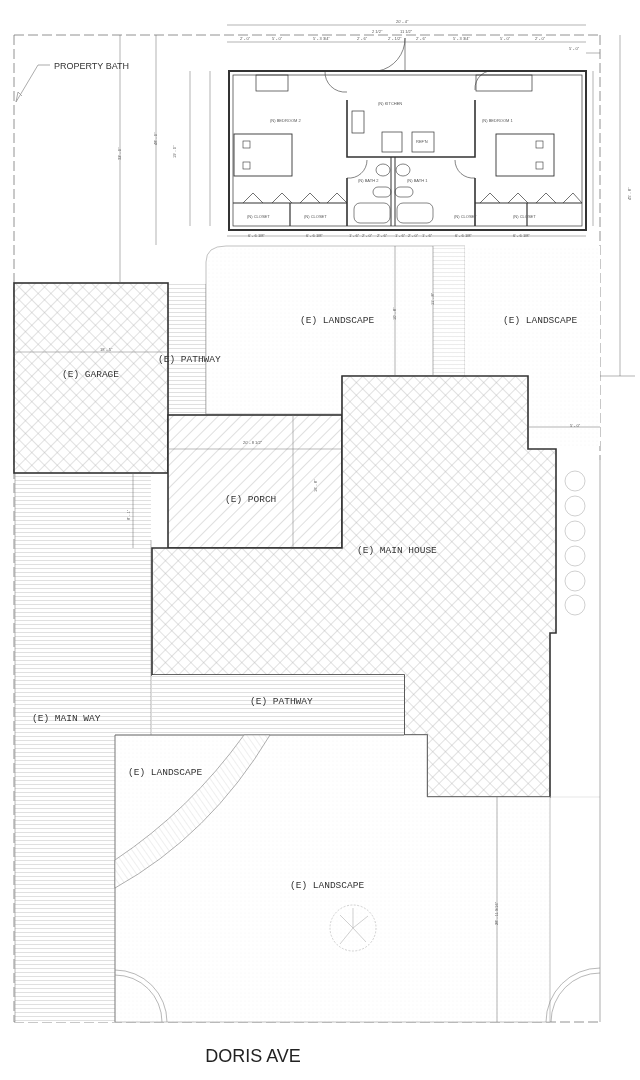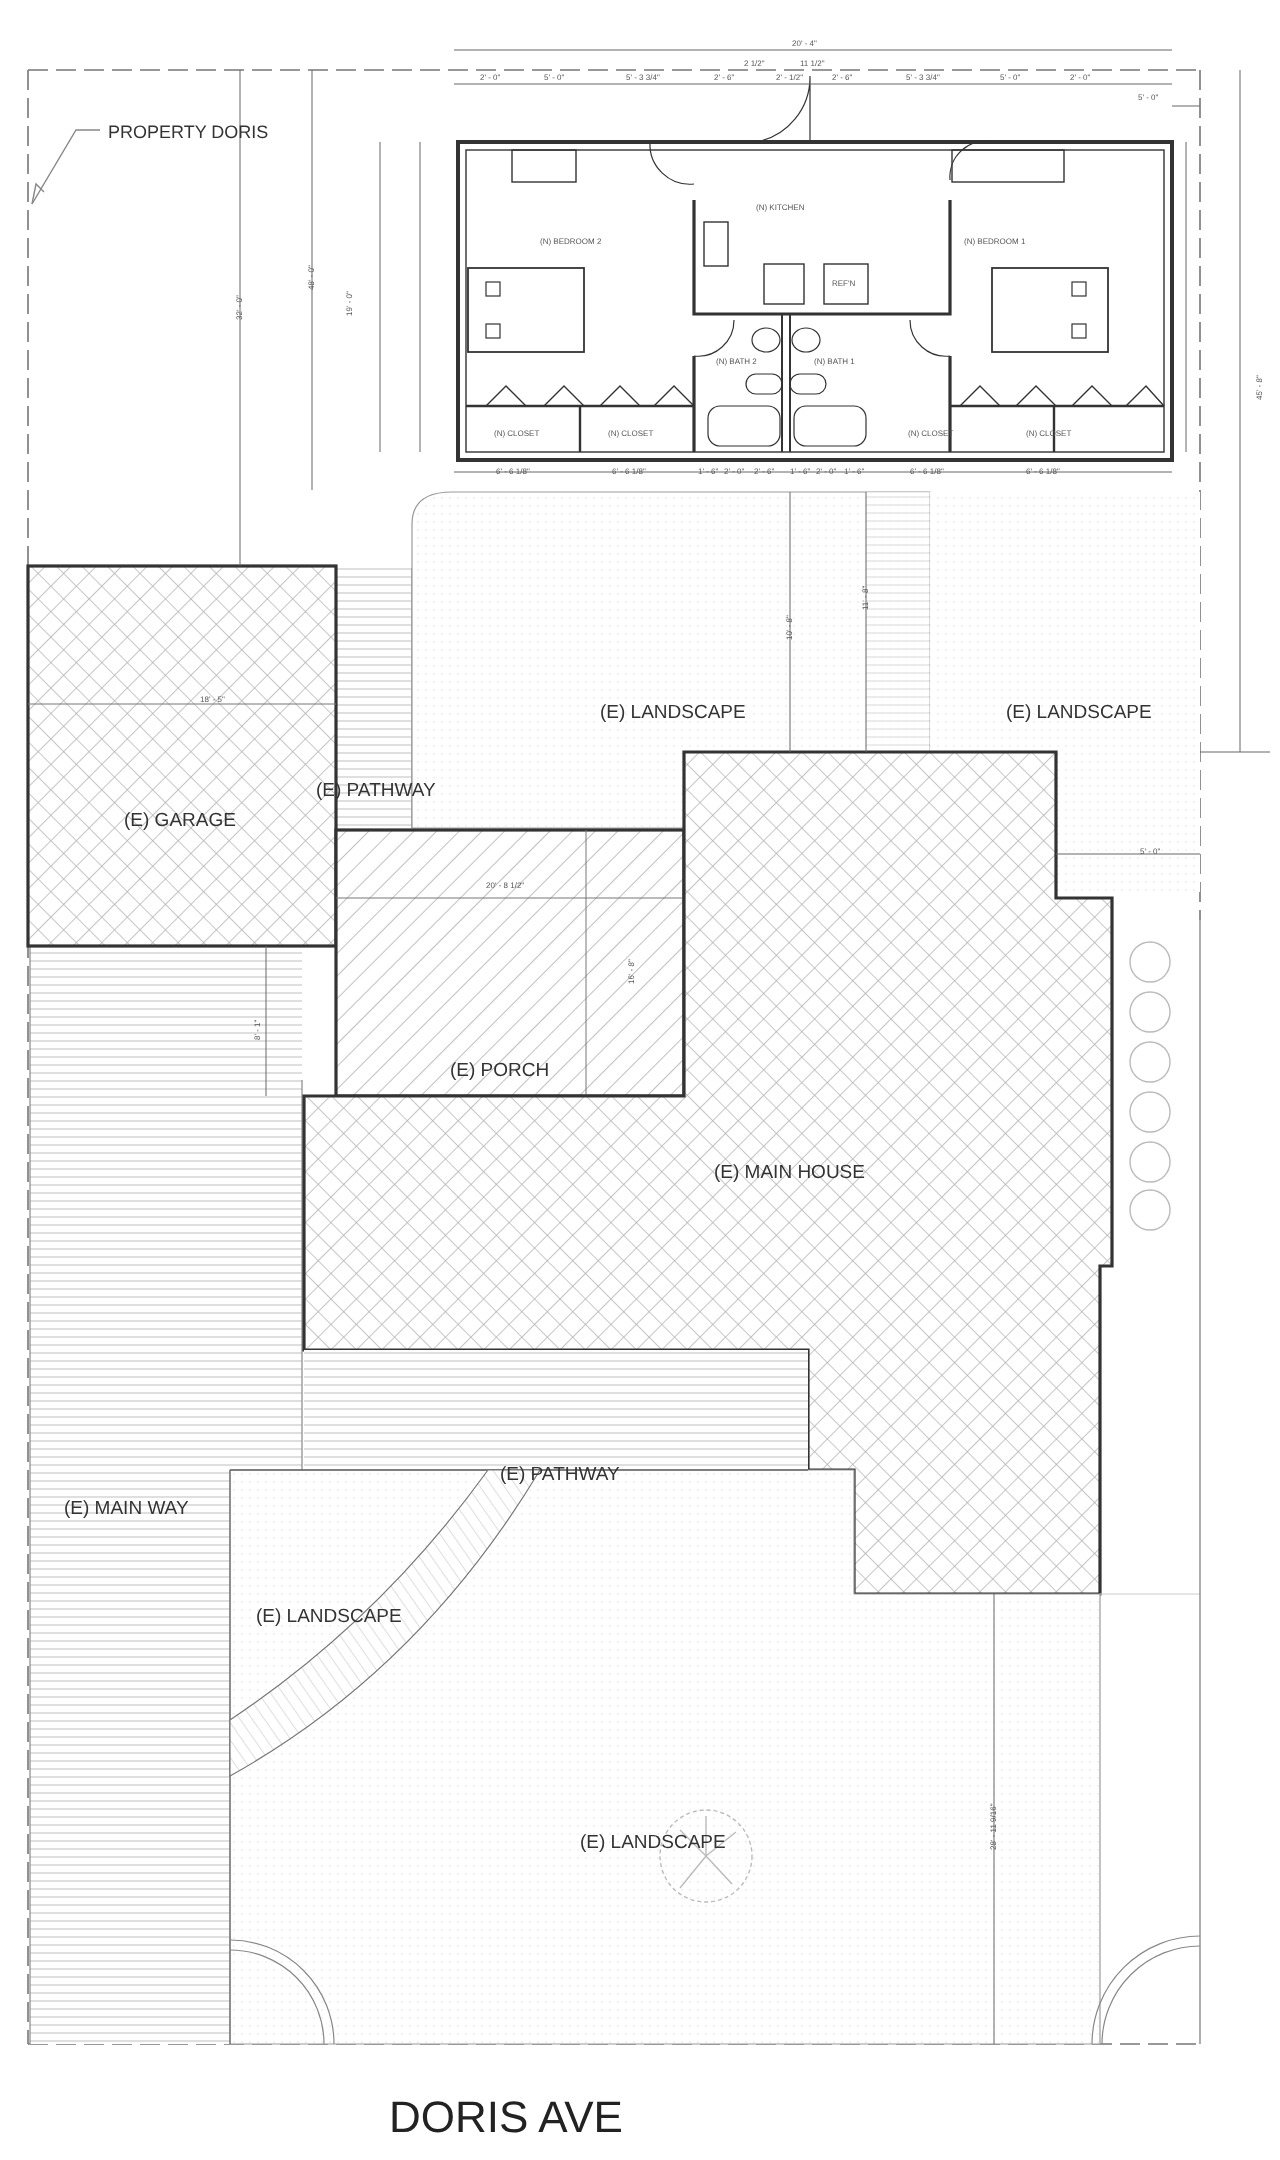--- a/index.html
+++ b/index.html
@@ -1,21 +1,21 @@
 <!DOCTYPE html>
 <html><head>
 <meta charset="utf-8">
 <style>
   html,body{margin:0;padding:0;background:#fff;}
   body{width:640px;height:1080px;position:relative;overflow:hidden;font-family:"Liberation Sans",sans-serif;}
   #plan{position:absolute;left:0;top:0;width:640px;height:1080px;}
-  .lbl{position:absolute;font-size:9.5px;color:#333;white-space:nowrap;font-family:Liberation Sans, sans-serif;margin-top:36px;}
+  .lbl{position:absolute;font-size:9.5px;color:#333;white-space:nowrap;font-family:Liberation Mono, monospace;}
   .tiny{position:absolute;font-size:4px;color:#555;white-space:nowrap;font-family:"Liberation Sans",sans-serif;}
   .vt{transform:rotate(-90deg);transform-origin:left top;}
-  .street{position:absolute;left:0;width:506px;top:1046px;text-align:center;font-size:22px;color:#222;font-family:"Liberation Sans",sans-serif;}
+  .street{position:absolute;left:0;width:506px;top:1046px;text-align:center;font-size:18px;color:#222;font-family:"Liberation Sans",sans-serif;}
   .pl{position:absolute;left:54px;top:61px;font-size:9px;color:#333;font-family:"Liberation Sans",sans-serif;}
 </style>
 </head>
 <body>
 
 <svg id="plan" viewBox="0 0 640 1080" xmlns="http://www.w3.org/2000/svg">
   <defs>
     <pattern id="cross" width="9" height="9" patternUnits="userSpaceOnUse" patternTransform="rotate(45)">
       <rect width="9" height="9" fill="#fff"></rect>
       <path d="M0 0 H9 M0 0 V9" stroke="#b5b5b5" stroke-width="0.8"></path>
@@ -151,21 +151,21 @@
     <line x1="600" y1="376" x2="635" y2="376"></line>
     <line x1="395" y1="246" x2="395" y2="376"></line>
     <line x1="433" y1="246" x2="433" y2="376"></line>
     <line x1="133" y1="473" x2="133" y2="548"></line>
     <line x1="497" y1="797" x2="497" y2="1022"></line>
     <line x1="528" y1="427" x2="600" y2="427"></line>
     <line x1="593" y1="71" x2="593" y2="226"></line>
   </g>
 </svg>
 
-<div class="pl">PROPERTY DORIS</div>
+<div class="pl">PROPERTY BATH</div>
 
 <div class="lbl" style="left:62px;top:369px;">(E) GARAGE</div>
 <div class="lbl" style="left:158px;top:354px;">(E) PATHWAY</div>
 <div class="lbl" style="left:300px;top:315px;">(E) LANDSCAPE</div>
 <div class="lbl" style="left:503px;top:315px;">(E) LANDSCAPE</div>
 <div class="lbl" style="left:225px;top:494px;">(E) PORCH</div>
 <div class="lbl" style="left:357px;top:545px;">(E) MAIN HOUSE</div>
 <div class="lbl" style="left:32px;top:713px;">(E) MAIN WAY</div>
 <div class="lbl" style="left:250px;top:696px;">(E) PATHWAY</div>
 <div class="lbl" style="left:128px;top:767px;">(E) LANDSCAPE</div>

